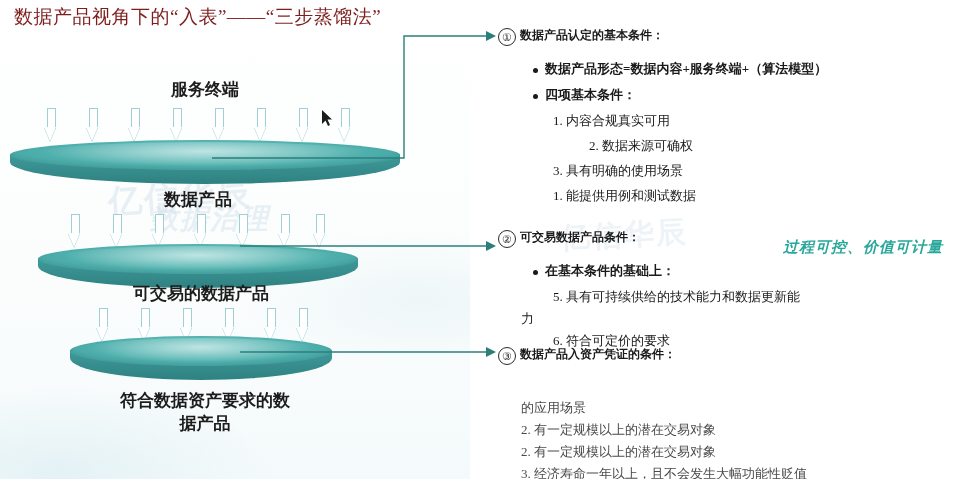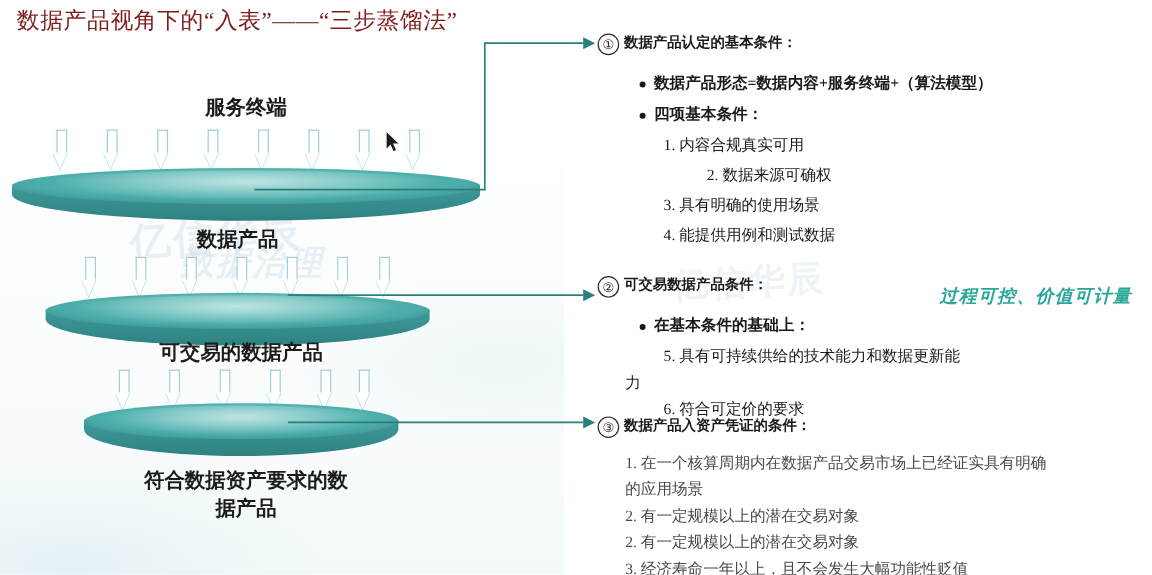--- a/index.html
+++ b/index.html
@@ -268,33 +268,32 @@
   <div class="hd" style="left:22px;top:27px;">数据产品认定的基本条件：</div>
   <div class="bullet-row" style="left:35px;top:60px;">
     <span class="dot"></span><span class="bold">数据产品形态=数据内容+服务终端+（算法模型）</span>
   </div>
   <div class="bullet-row" style="left:35px;top:86px;">
     <span class="dot"></span><span class="bold">四项基本条件：</span>
   </div>
   <div class="ol-item" style="left:55px;top:112px;">1. 内容合规真实可用</div>
   <div class="ol-item" style="left:55px;top:137px;margin-left:36px;">2. 数据来源可确权</div>
   <div class="ol-item" style="left:55px;top:162px;">3. 具有明确的使用场景</div>
-  <div class="ol-item" style="left:55px;top:187px;">4. 能提供用例和测试数据</div>
+  <div class="ol-item" style="left:55px;top:187px;">1. 能提供用例和测试数据</div>
 
   <div class="num" style="left:0;top:230px;">②</div>
   <div class="hd" style="left:22px;top:229px;">可交易数据产品条件：</div>
   <div class="bullet-row" style="left:35px;top:262px;">
     <span class="dot"></span><span class="bold">在基本条件的基础上：</span>
   </div>
   <div class="ol-item" style="left:55px;top:288px;">5. 具有可持续供给的技术能力和数据更新能</div>
   <div class="ol-item" style="left:23px;top:310px;">力</div>
   <div class="ol-item" style="left:55px;top:332px;">6. 符合可定价的要求</div>
 
   <div class="num" style="left:0;top:347px;">③</div>
   <div class="hd" style="left:22px;top:346px;">数据产品入资产凭证的条件：</div>
-  <div class="ol-item fade" style="left:23px;top:377px;">1. 在一个核算周期内在数据产品交易市场上已经证实具有明确</div>
   <div class="ol-item fade" style="left:23px;top:399px;">的应用场景</div>
   <div class="ol-item fade" style="left:23px;top:421px;">2. 有一定规模以上的潜在交易对象</div>
   <div class="ol-item fade" style="left:23px;top:443px;">2. 有一定规模以上的潜在交易对象</div>
   <div class="ol-item fade" style="left:23px;top:465px;"><span>3. 经济寿命一年以上，且不会发生大幅功能性贬值</span></div>
 
   <div class="side-note">过程可控、价值可计量</div>
 </div>
 
 </body></html>

